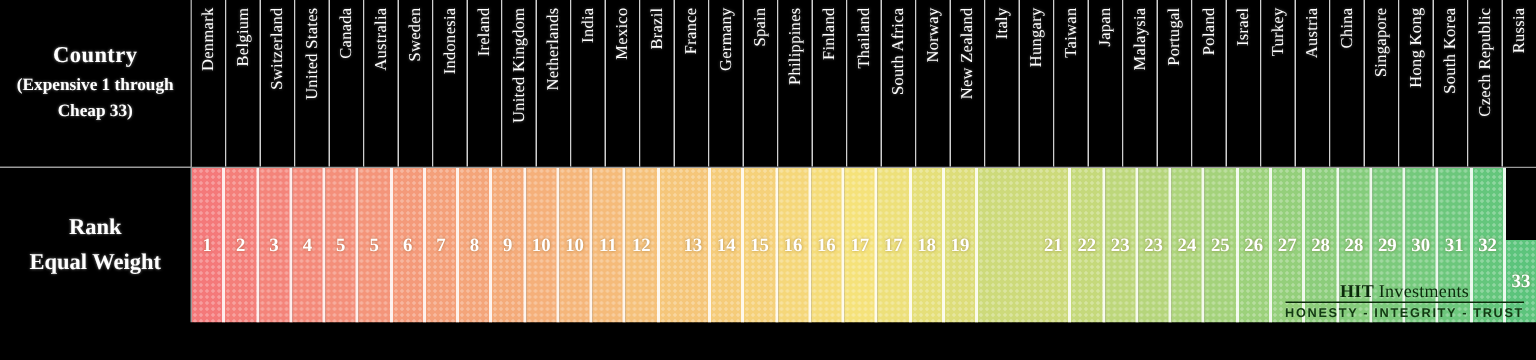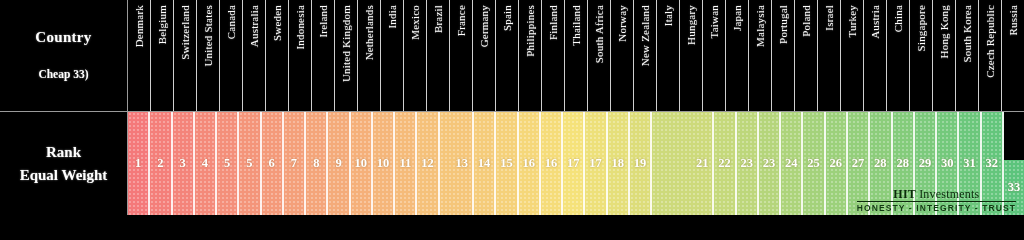--- a/index.html
+++ b/index.html
@@ -107,21 +107,21 @@
 </style>
 </head>
 <body>
 
 <div id="sheet">
 
   <div class="row" id="header-row">
     <div class="label-cell">
       <div class="lbl-main">Country</div>
       <div class="lbl-sub">
-        <br>
+        <span>(Expensive 1 through</span><br>
         <span>Cheap 33)</span>
       </div>
     </div>
     <div id="country-strip">
         <div class="country-cell">
           <span>Denmark</span>
         </div>
         <div class="country-cell">
           <span>Belgium</span>
         </div>

